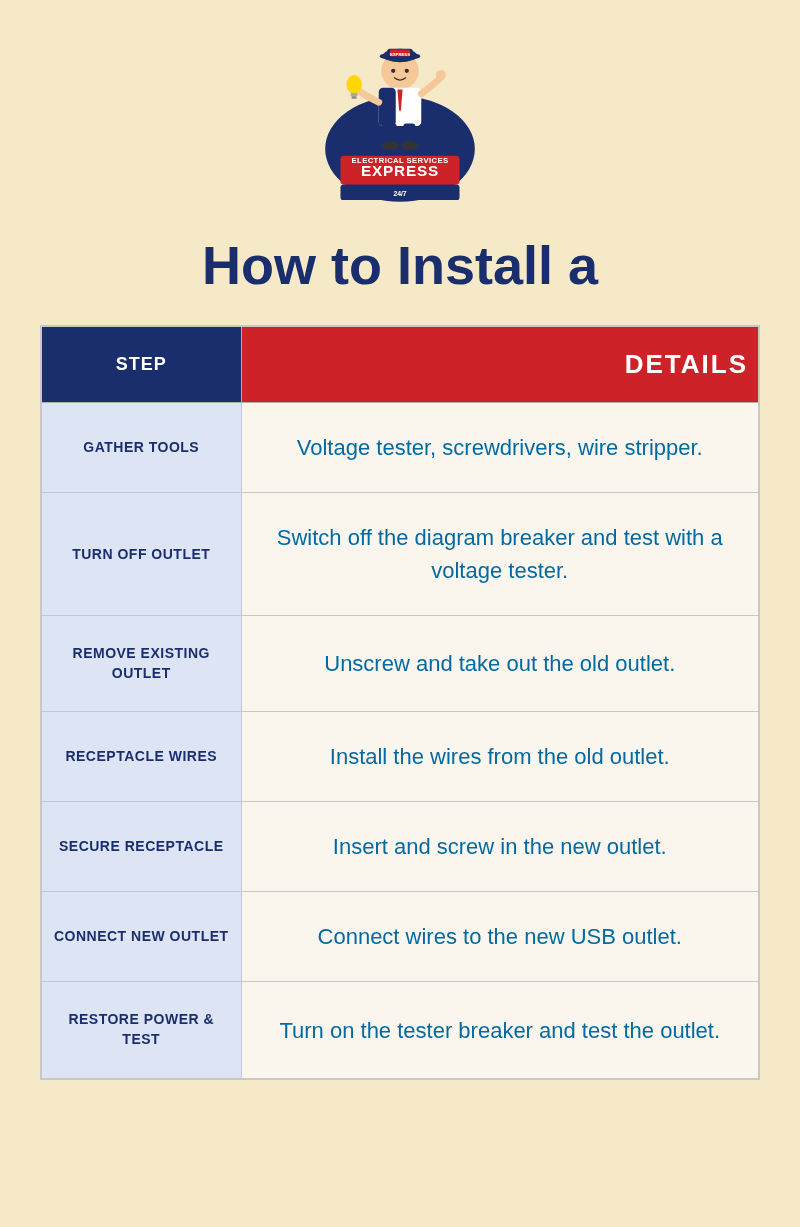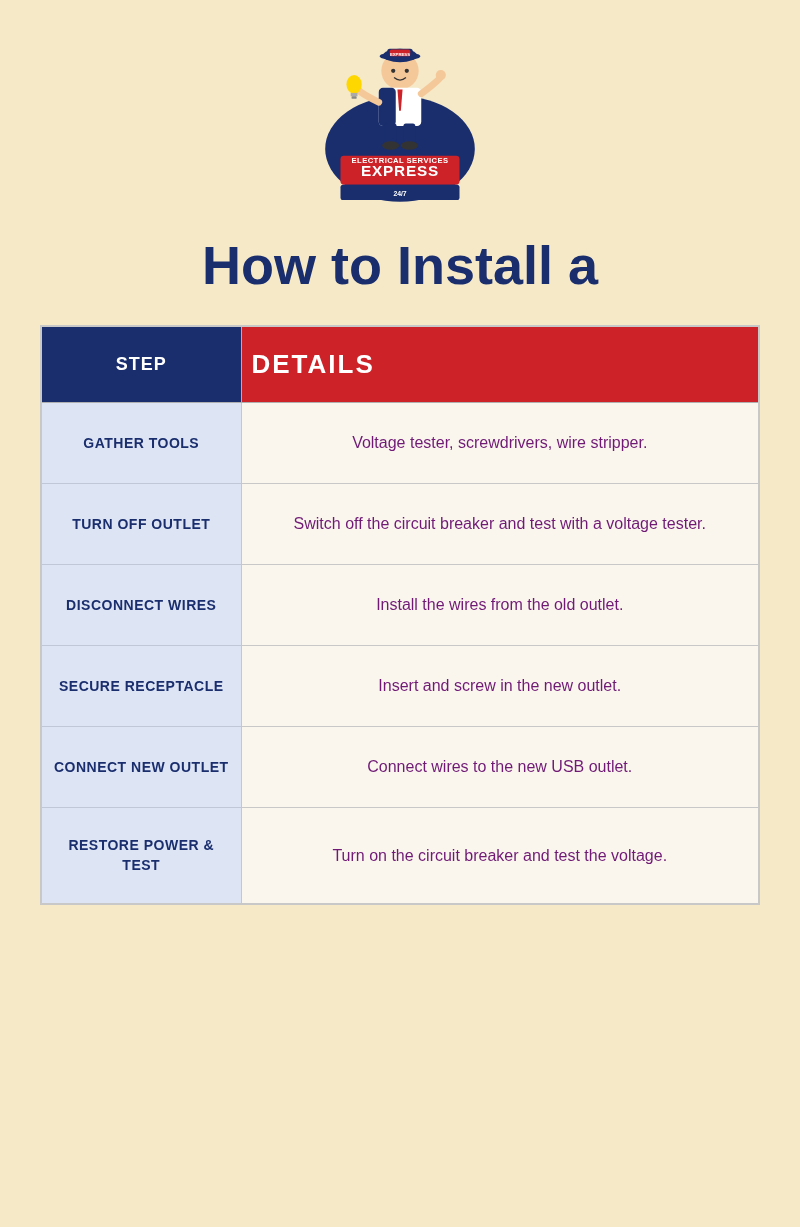--- a/index.html
+++ b/index.html
@@ -51,21 +51,21 @@
       width: 200px;
       border: 1px solid #b0b0b0;
     }
 
     .th-details {
       background-color: #cc2228;
       color: white;
       font-size: 26px;
       font-weight: 900;
       letter-spacing: 2px;
-      text-align: left;
+      text-align: right;
       padding: 22px 10px;
       border: 1px solid #b0b0b0;
     }
 
     tbody tr {
       background-color: #f0e8d0;
     }
 
     tbody tr:nth-child(even) {
       background-color: #ede4c8;
@@ -78,22 +78,22 @@
       font-weight: 900;
       letter-spacing: 0.5px;
       text-align: center;
       padding: 28px 10px;
       width: 200px;
       border: 1px solid #c0c8d8;
       line-height: 1.4;
     }
 
     .td-detail {
-      color: #701a75;
-      font-size: 16px;
+      color: #0369a1;
+      font-size: 22px;
       text-align: center;
       padding: 28px 30px;
       border: 1px solid #c8c8c8;
       line-height: 1.5;
       background-color: #faf6ee;
     }
 
     
     .logo-img {
       width: 170px;
@@ -167,32 +167,36 @@
       <th class="th-details">DETAILS</th>
     </tr>
   </thead>
   <tbody id="table-body">
   <tr>
         <td class="td-step">GATHER TOOLS</td>
         <td class="td-detail">Voltage tester, screwdrivers, wire stripper.</td>
       </tr>
       <tr>
         <td class="td-step">TURN OFF OUTLET</td>
-        <td class="td-detail">Switch off the circuit breaker and test with a voltage tester.</td>
-      </tr>
-      <tr>
-        <td class="td-step">DISCONNECT WIRES</td>
+        <td class="td-detail">Switch off the diagram breaker and test with a voltage tester.</td>
+      </tr>
+      <tr>
+        <td class="td-step">REMOVE EXISTING OUTLET</td>
+        <td class="td-detail">Unscrew and take out the old outlet.</td>
+      </tr>
+      <tr>
+        <td class="td-step">RECEPTACLE WIRES</td>
         <td class="td-detail">Install the wires from the old outlet.</td>
       </tr>
       <tr>
         <td class="td-step">SECURE RECEPTACLE</td>
         <td class="td-detail">Insert and screw in the new outlet.</td>
       </tr>
       <tr>
         <td class="td-step">CONNECT NEW OUTLET</td>
         <td class="td-detail">Connect wires to the new USB outlet.</td>
       </tr>
       <tr>
         <td class="td-step">RESTORE POWER &amp; TEST</td>
-        <td class="td-detail">Turn on the circuit breaker and test the voltage.</td>
+        <td class="td-detail">Turn on the tester breaker and test the outlet.</td>
       </tr>
     </tbody>
 </table>
 
 </body></html>

